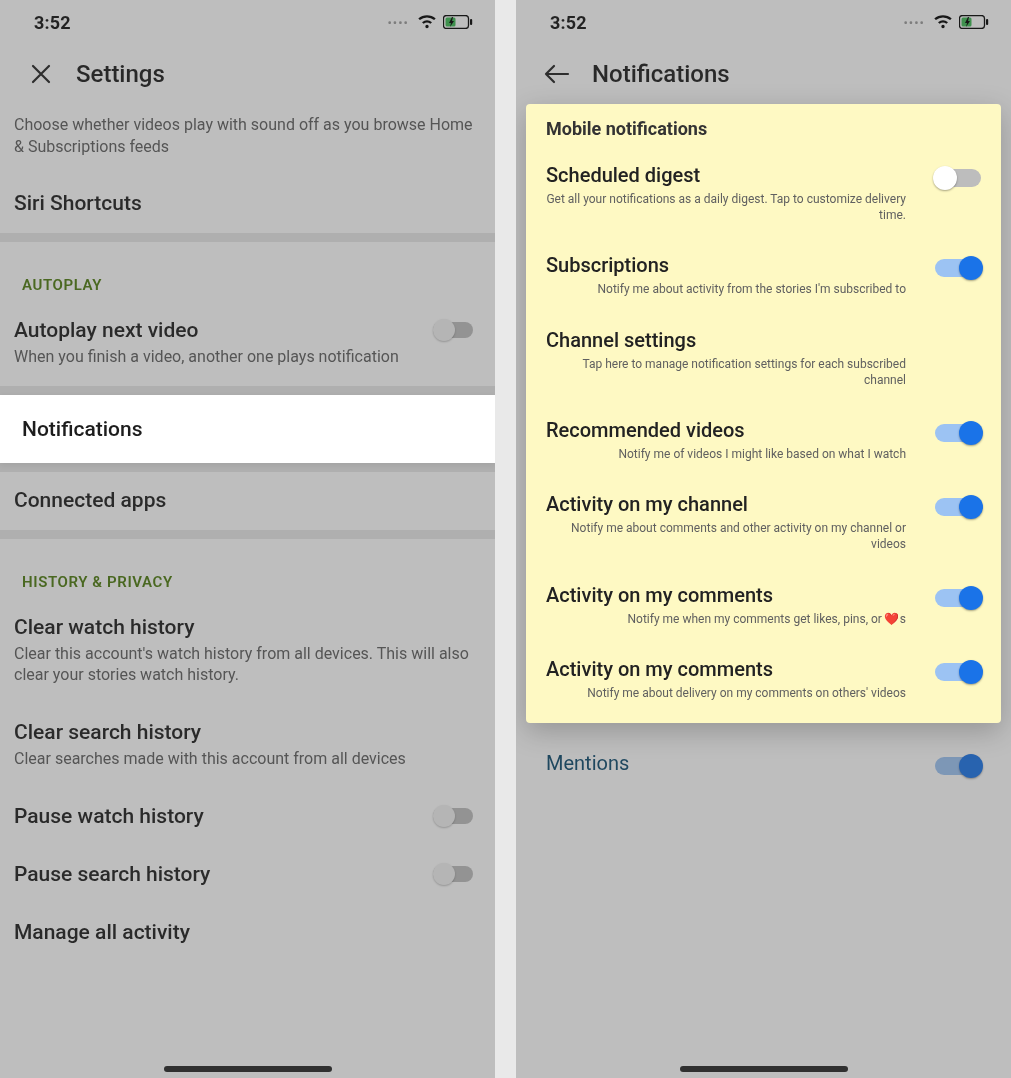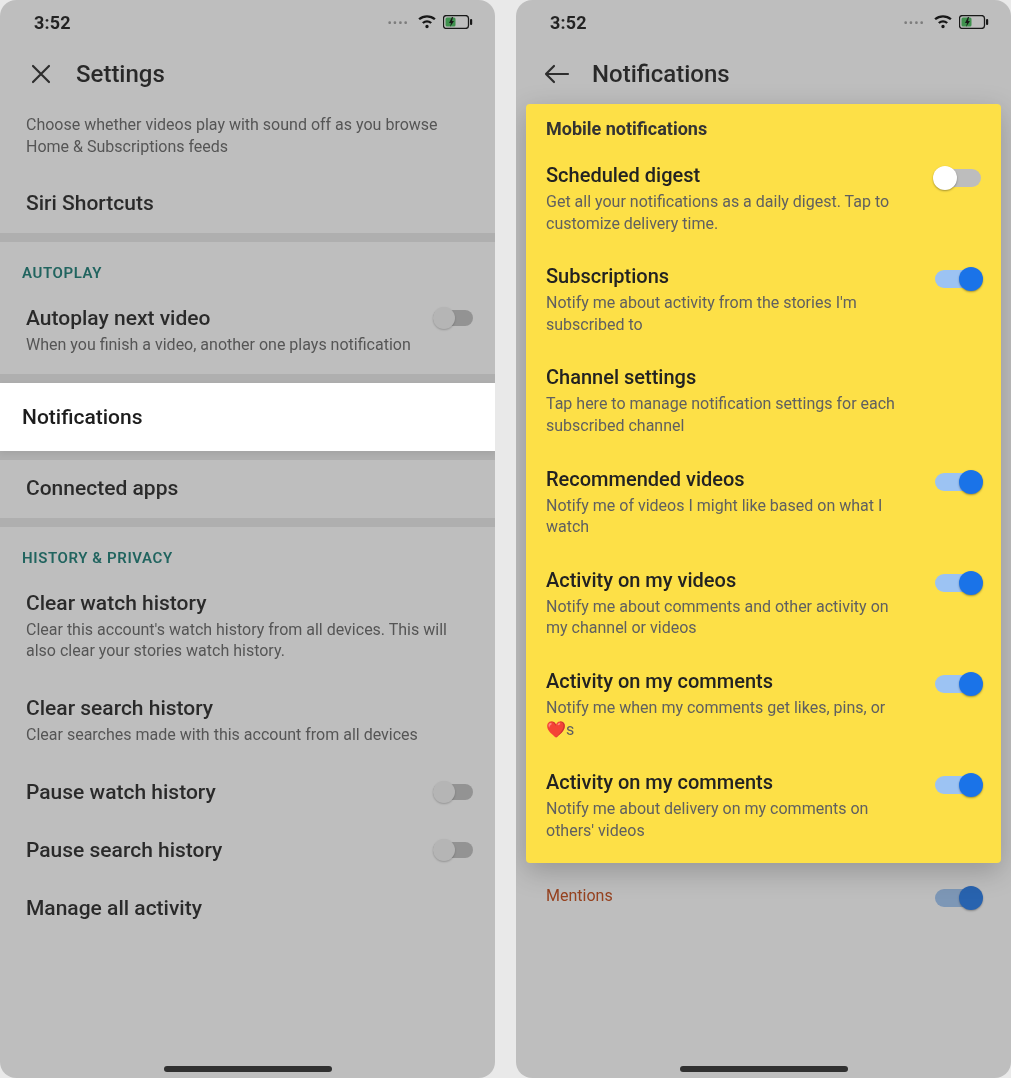--- a/index.html
+++ b/index.html
@@ -16,21 +16,21 @@
     gap: 21px;
     width: 1011px;
     height: 1078px;
   }
   .phone {
     position: relative;
     background: #fff;
     width: 495px;
     height: 1078px;
     overflow: hidden;
-    border-radius: 16px;
+    border-radius: 0;
   }
   .phone.dimmed .dim-overlay {
     position: absolute;
     inset: 0;
     background: rgba(70,70,70,0.35);
     pointer-events: none;
     z-index: 50;
   }
   
   .status-bar {
@@ -69,39 +69,40 @@
   .app-header .icon-btn { width: 26px; height: 26px; display:flex; align-items:center; justify-content:center; }
   .app-header h1 {
     font-size: 24px;
     font-weight: 500;
     color: #1b1b1b;
   }
   
   .section-gap { height: 9px; background: #e9e9e9; }
   .list { background: #fff; }
   .item {
-    padding: 16px 22px 18px 26px;
+    padding: 16px 22px 18px 14px;
   }
   .item-title {
     font-size: 21px;
     color: #1d1d1d;
     font-weight: 500;
   }
   .item-sub {
     font-size: 16px;
     color: #5f5f5f;
     margin-top: 4px;
     line-height: 1.35;
   }
   .section-header {
     padding: 22px 22px 8px 22px;
     font-size: 15px;
     font-weight: 600;
     letter-spacing: 0.6px;
-    color: #0f766e;
+    color: #4d7c0f;
+    margin-top: 12px;
   }
   .row {
     display: flex;
     align-items: flex-start;
     gap: 22px;
   }
   .row .text { flex: 1; }
   .toggle {
     position: relative;
     width: 42px;
@@ -128,44 +129,45 @@
     z-index: 100;
     background: #fff;
     box-shadow: 0 2px 6px rgba(0,0,0,.08);
     padding: 22px 22px;
   }
   .highlight-row .item-title { font-size: 21px; font-weight: 500; }
   
   .raised-card {
     position: relative;
     z-index: 100;
-    margin: 0 10px 0 10px;
-    background: #fde047;
+    margin: 0 10px 8px 10px;
+    background: #fef9c3;
     border-radius: 4px;
     box-shadow: 0 8px 28px rgba(0,0,0,.22);
     padding: 14px 20px 6px 20px;
   }
   .raised-card .card-header {
     font-size: 18px;
     font-weight: 700;
     color: #333;
     margin-bottom: 10px;
   }
   .r-item { padding: 14px 0 16px; }
   .r-item .row .text .t1 {
     font-size: 20px;
     color: #222;
     font-weight: 500;
   }
   .r-item .row .text .t2 {
-    font-size: 16px;
+    font-size: 12px;
     color: #606060;
     margin-top: 4px;
     line-height: 1.35;
     max-width: 360px;
+    text-align: right;
   }
   .r-toggle {
     position: relative;
     width: 46px; height: 18px;
     border-radius: 20px;
     background: #bdbdbd;
     flex-shrink: 0;
     margin-top: 6px;
   }
   .r-toggle .knob {
@@ -178,21 +180,21 @@
   }
   .r-toggle.on { background: #9cc3f3; }
   .r-toggle.on .knob { left: auto; right: -2px; background: #1a73e8; }
   
   .below-card {
     padding: 20px 30px 0 30px;
     display:flex;
     align-items:center;
     justify-content:space-between;
   }
-  .below-card .t1 { font-size: 16px; color:#c2410c; }
+  .below-card .t1 { font-size: 20px; color:#0c4a6e; }
   
   .home-indicator {
     position: absolute;
     bottom: 6px;
     left: 50%;
     transform: translateX(-50%);
     width: 168px;
     height: 6px;
     border-radius: 4px;
     background: #000;
@@ -395,21 +397,21 @@
           </div>
           <div class="r-toggle on">
               <div class="knob"></div>
             </div>
         </div>
       </div>
 
       <div class="r-item">
         <div class="row">
           <div class="text">
-            <div class="t1">Activity on my videos</div>
+            <div class="t1">Activity on my channel</div>
             <div class="t2">Notify me about comments and other activity on my channel or videos</div>
           </div>
           <div class="r-toggle on">
               <div class="knob"></div>
             </div>
         </div>
       </div>
 
       <div class="r-item">
         <div class="row">

